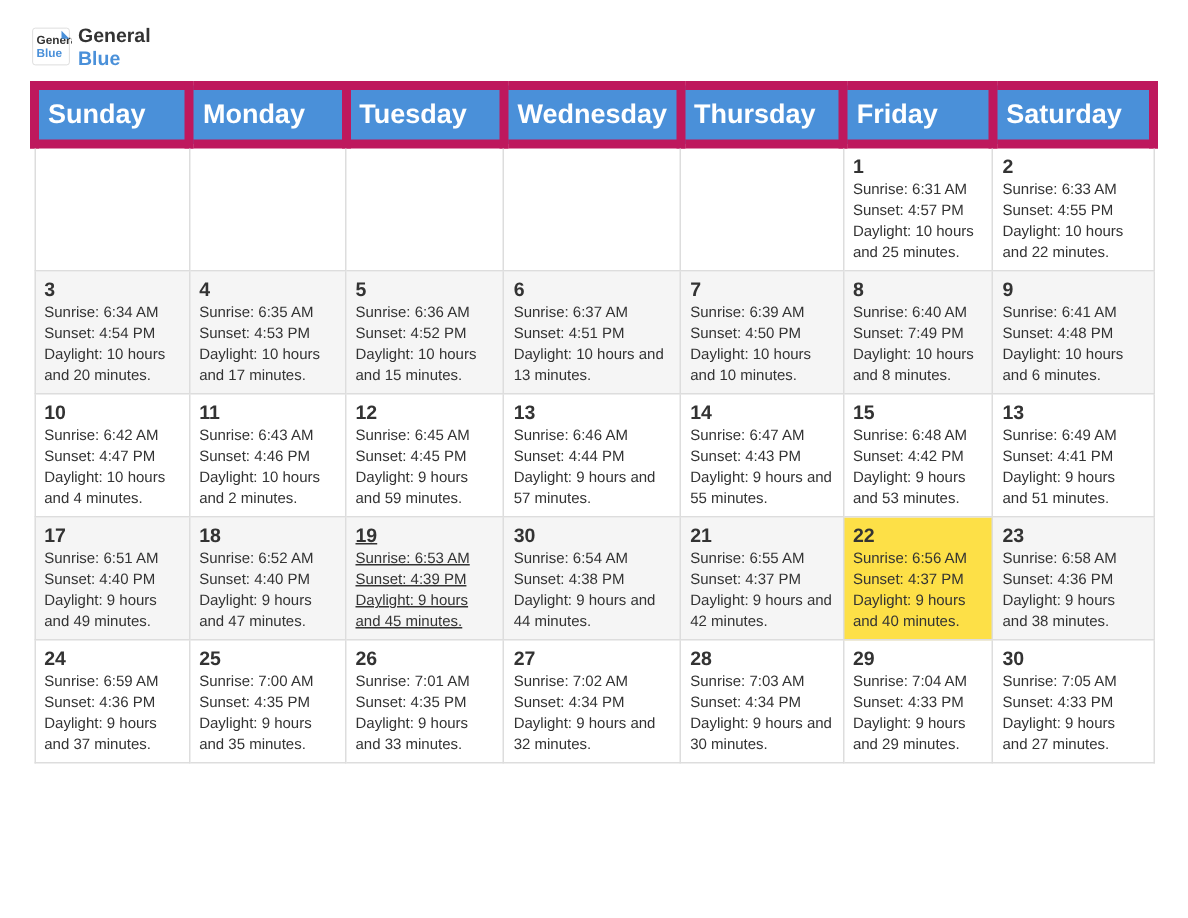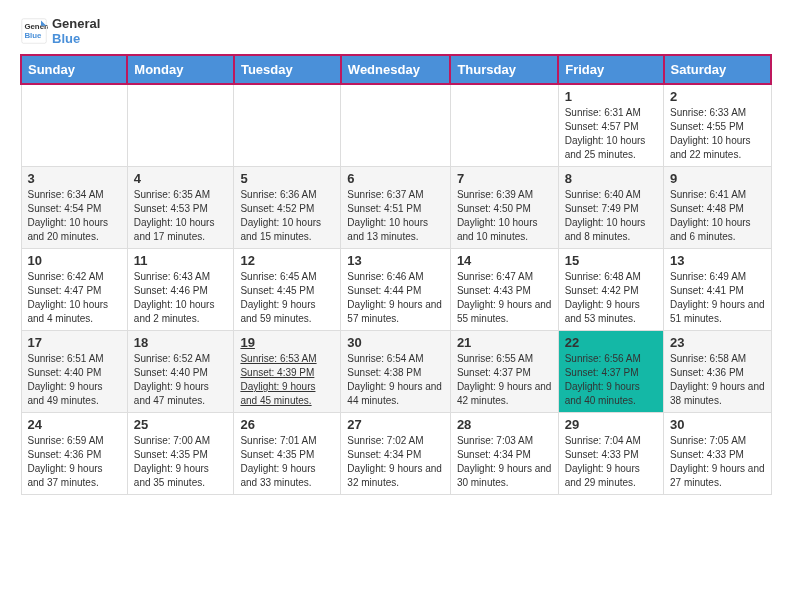--- a/index.html
+++ b/index.html
@@ -43,25 +43,25 @@
       color: #444;
     }
     .calendar {
       width: 100%;
       border-collapse: collapse;
       border: 1px solid #ccc;
     }
     .calendar th {
       background: #4a90d9;
       color: #fff;
-      font-size: 13px;
+      font-size: 18px;
       font-weight: bold;
       padding: 6px 6px;
       text-align: left;
-      border: 2px solid #be185d;
+      border: 6px solid #be185d;
     }
     .calendar td {
       vertical-align: top;
       width: 113px;
       min-height: 80px;
       padding: 4px 6px;
       border: 1px solid #ddd;
       background: #fff;
       font-size: 10.5px;
       color: #333;
@@ -249,21 +249,21 @@
             <div class="day-info">Sunrise: 6:54 AM
 Sunset: 4:38 PM
 Daylight: 9 hours and 44 minutes.</div>
           </td>
           <td style="background: rgb(245, 245, 245);">
             <span class="day-num">21</span>
             <div class="day-info">Sunrise: 6:55 AM
 Sunset: 4:37 PM
 Daylight: 9 hours and 42 minutes.</div>
           </td>
-          <td style="background: #14b8a6; margin-top: 48px;">
+          <td style="background: #fde047; margin-top: 48px;">
             <span class="day-num">22</span>
             <div class="day-info">Sunrise: 6:56 AM
 Sunset: 4:37 PM
 Daylight: 9 hours and 40 minutes.</div>
           </td>
           <td style="background: rgb(245, 245, 245);">
             <span class="day-num">23</span>
             <div class="day-info">Sunrise: 6:58 AM
 Sunset: 4:36 PM
 Daylight: 9 hours and 38 minutes.</div>

